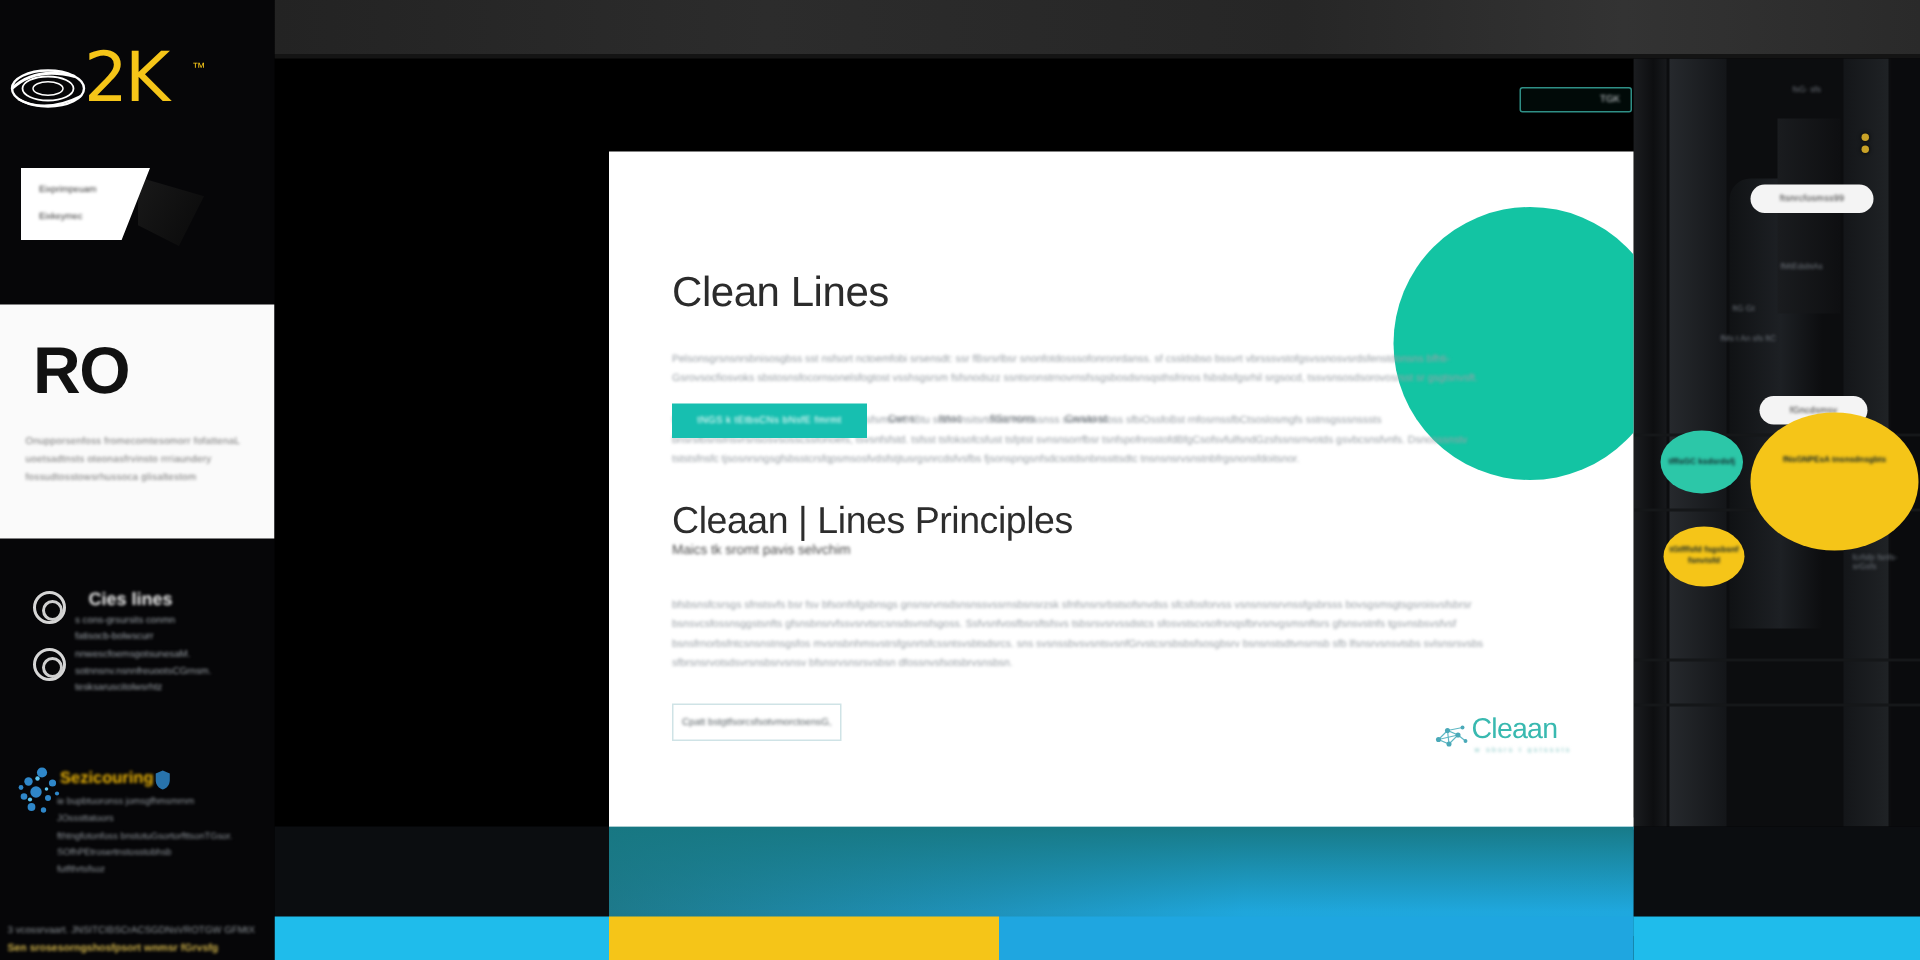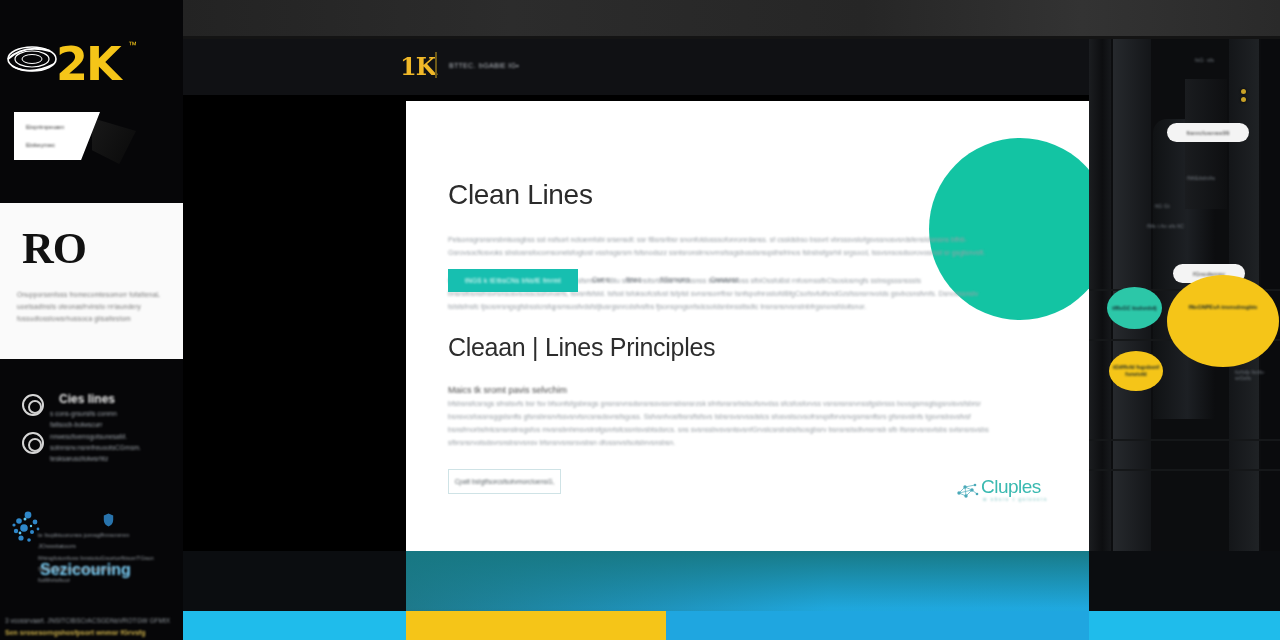--- a/index.html
+++ b/index.html
@@ -16,22 +16,22 @@
   .blur { filter: blur(1.1px); }
   .blur3 { filter: blur(0.9px); }
 
   
   .sidebar {
     position: absolute; left: 0; top: 0; width: 183px; height: 640px;
     background: #060608; z-index: 6; overflow: hidden;
   }
   .brand { position: absolute; left: 0; top: 18px; width: 183px; height: 72px; }
   .brand-2k {
-    position: absolute; left: 56px; top: 25px;
-    font-size: 46px; font-weight: bold; color: #F5C518;
+    position: absolute; left: 56px; top: 12px;
+    font-size: 46px; font-weight: normal; color: #F5C518;
     letter-spacing: -2px; line-height: 42px;
     font-family: "DejaVu Sans", sans-serif;
   }
   .brand-tm {
     position: absolute; left: 128px; top: 22px;
     font-size: 9px; color: #F5C518;
   }
   .brand-word {
     position: absolute; left: 2px; top: 44px;
     font-size: 34px; font-weight: bold; color: #ffffff;
@@ -62,21 +62,21 @@
   }
 
   
   .white-panel {
     position: absolute; left: 0; top: 203px; width: 183px; height: 156px;
     background: #fafafa;
   }
   .ro {
     position: absolute; left: 22px; top: 20px;
     font-size: 44px; font-weight: bold; color: #111;
-    letter-spacing: -1px; font-family: Liberation Serif, serif;
+    letter-spacing: -1px; font-family: Liberation Sans, sans-serif;
   }
   .wp-line {
     position: absolute; left: 17px; font-size: 6.5px; color: #777;
     letter-spacing: .2px;
   }
   .wp-line.a { top: 88px; }
   .wp-line.b { top: 100px; }
   .wp-line.c { top: 112px; }
 
   
@@ -103,21 +103,21 @@
   .feat-row.r2 { top: 35px; }
   .feat-row.r3 { top: 47px; }
   .feat-row.r4 { top: 58px; }
   .feat-row.r5 { top: 69px; }
 
   
   .sec-block { position: absolute; left: 0; top: 505px; width: 183px; }
   .sec-particles { position: absolute; left: 8px; top: 2px; width: 44px; height: 44px; }
   .sec-title {
     position: absolute; left: 40px; top: 8px;
-    font-size: 16px; color: #7dd3fc; font-weight: bold; margin-top: 48px;
+    font-size: 11px; color: #eab308; font-weight: bold;
   }
   .sec-badge { position: absolute; left: 103px; top: 8px; width: 11px; height: 14px; }
   .sec-row { position: absolute; left: 38px; font-size: 6.2px; color: #8f959b; }
   .sec-row.s1 { top: 26px; }
   .sec-row.s2 { top: 37px; }
   .sec-row.s3 { top: 49px; }
   .sec-row.s4 { top: 60px; }
   .sec-row.s5 { top: 71px; }
 
   .foot-a {
@@ -235,21 +235,21 @@
   .btn-link {
     position: absolute; top: 7px; font-size: 7px; color: #6b7177;
   }
 
   .h2 {
     position: absolute; left: 42px; top: 232px;
     font-size: 25px; color: #2d2d2d; font-weight: normal;
     letter-spacing: -0.3px;
   }
   .h2-sub {
-    position: absolute; left: 42px; top: 284px;
+    position: absolute; left: 42px; top: 260px;
     font-size: 9px; color: #4a4a4a;
   }
   .para3 {
     position: absolute; left: 42px; top: 296px; width: 578px;
     font-size: 7px; color: #9aa0a6; line-height: 13px;
   }
   .btn-outline {
     position: absolute; left: 42px; top: 368px;
     width: 113px; height: 25px;
     border: 1px solid #cfe3e6; background: #fff;
@@ -288,26 +288,20 @@
   .band-white-top { left: 406px; top: 545px; width: 683px; height: 8px; background: #fff; }
 </style>
 </head>
 <body>
 
 <div class="screen">
 
   <div class="topbar"></div>
   <div class="topbar-edge"></div>
 
-  <div class="navbar">
-    <div class="nav-logo">1K</div>
-    <div class="nav-div"></div>
-    <div class="nav-left-link n1 blur">BTTEC.</div>
-    <div class="nav-left-link n2 blur">bGABIE IG•</div>
-  </div>
 
   <div class="nav-right-link blur" style="left:775px;">EUNTY</div>
   <div class="nav-right-link blur" style="left:813px;">AOIGY</div>
   <div class="nav-right-link blur" style="left:851px;">DIRACTT</div>
   <div class="nav-right-link blur" style="left:893px;">PFEGHDOGHRGIOVN</div>
   <div class="nav-right-link blur" style="left:965px;">POSAIDO</div>
 
   <div class="nav-cta">
     <div class="nav-cta-txt blur">TGK</div>
   </div>
@@ -409,21 +403,21 @@
           <g fill="#4aa9b8">
             <circle cx="4" cy="12" r="1.7"></circle>
               <circle cx="10" cy="6" r="1.7"></circle>
             <circle cx="17" cy="9" r="1.7"></circle>
               <circle cx="11" cy="15" r="1.7"></circle>
             <circle cx="20" cy="4" r="1.3"></circle>
               <circle cx="22" cy="13" r="1.3"></circle>
           </g>
         </svg>
       </div>
-      <div class="cluples-word">Cluples</div>
+      <div class="cluples-word">Cleaan</div>
       <div class="cluples-tag blur3">w sbsrs t gstsssts</div>
     </div>
   </div>
 
   <div class="sidebar">
 
     <div class="brand">
       <div class="brand-swirl">
         <svg width="52" height="34" viewBox="0 0 52 34">
           <ellipse cx="26" cy="17" rx="24" ry="12" fill="none" stroke="#fff" stroke-width="1.6"></ellipse>

